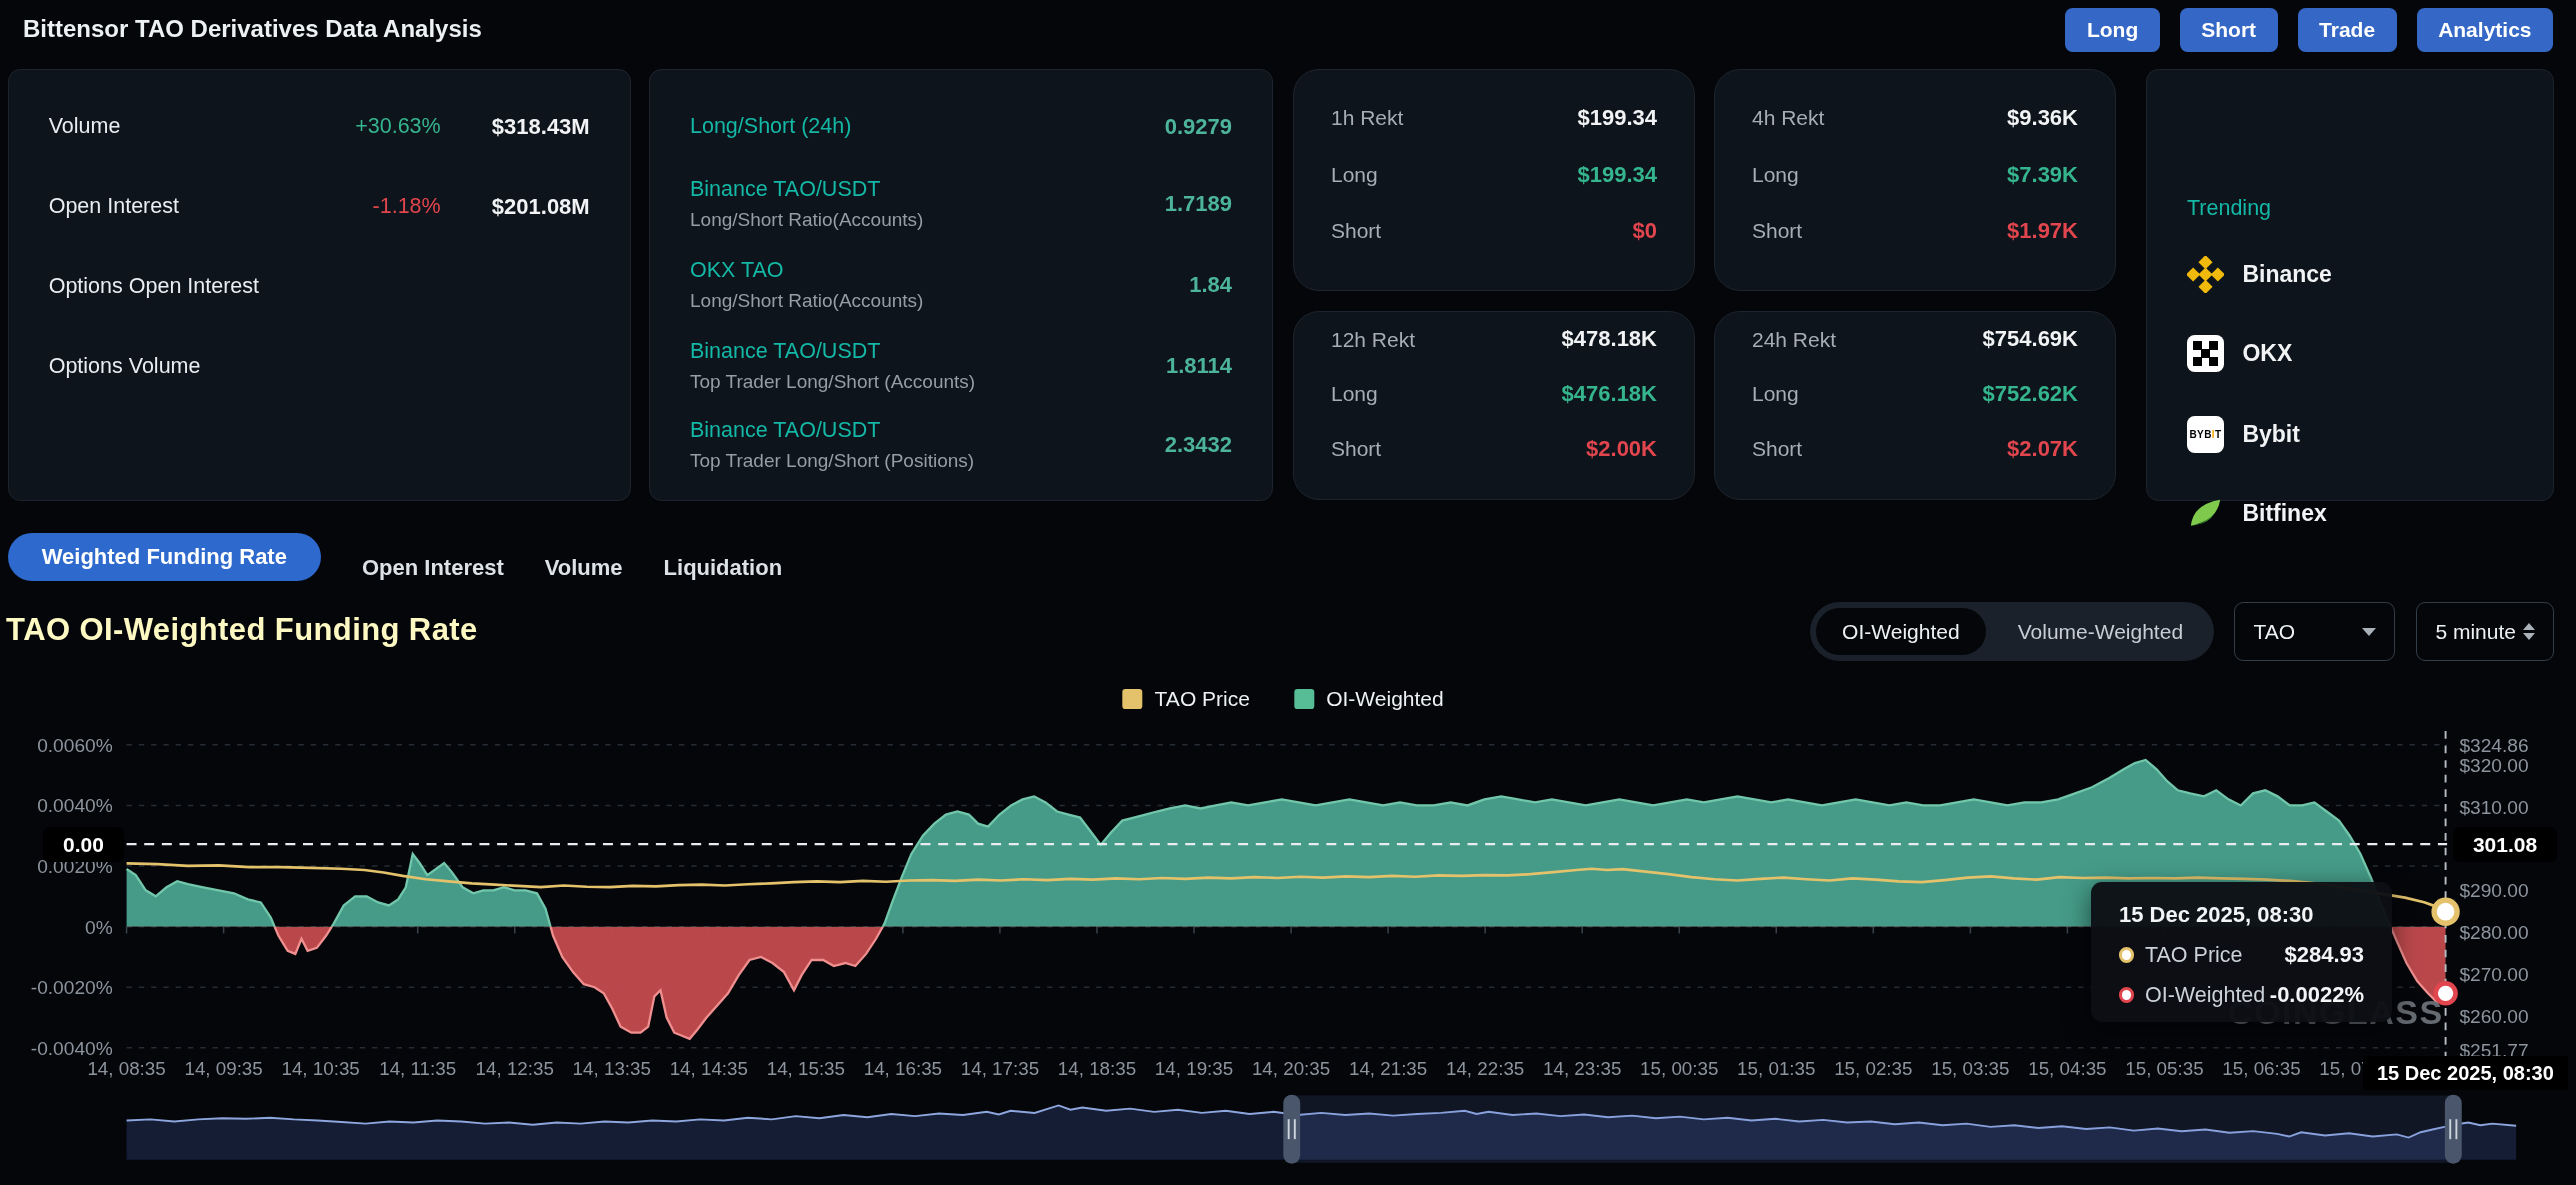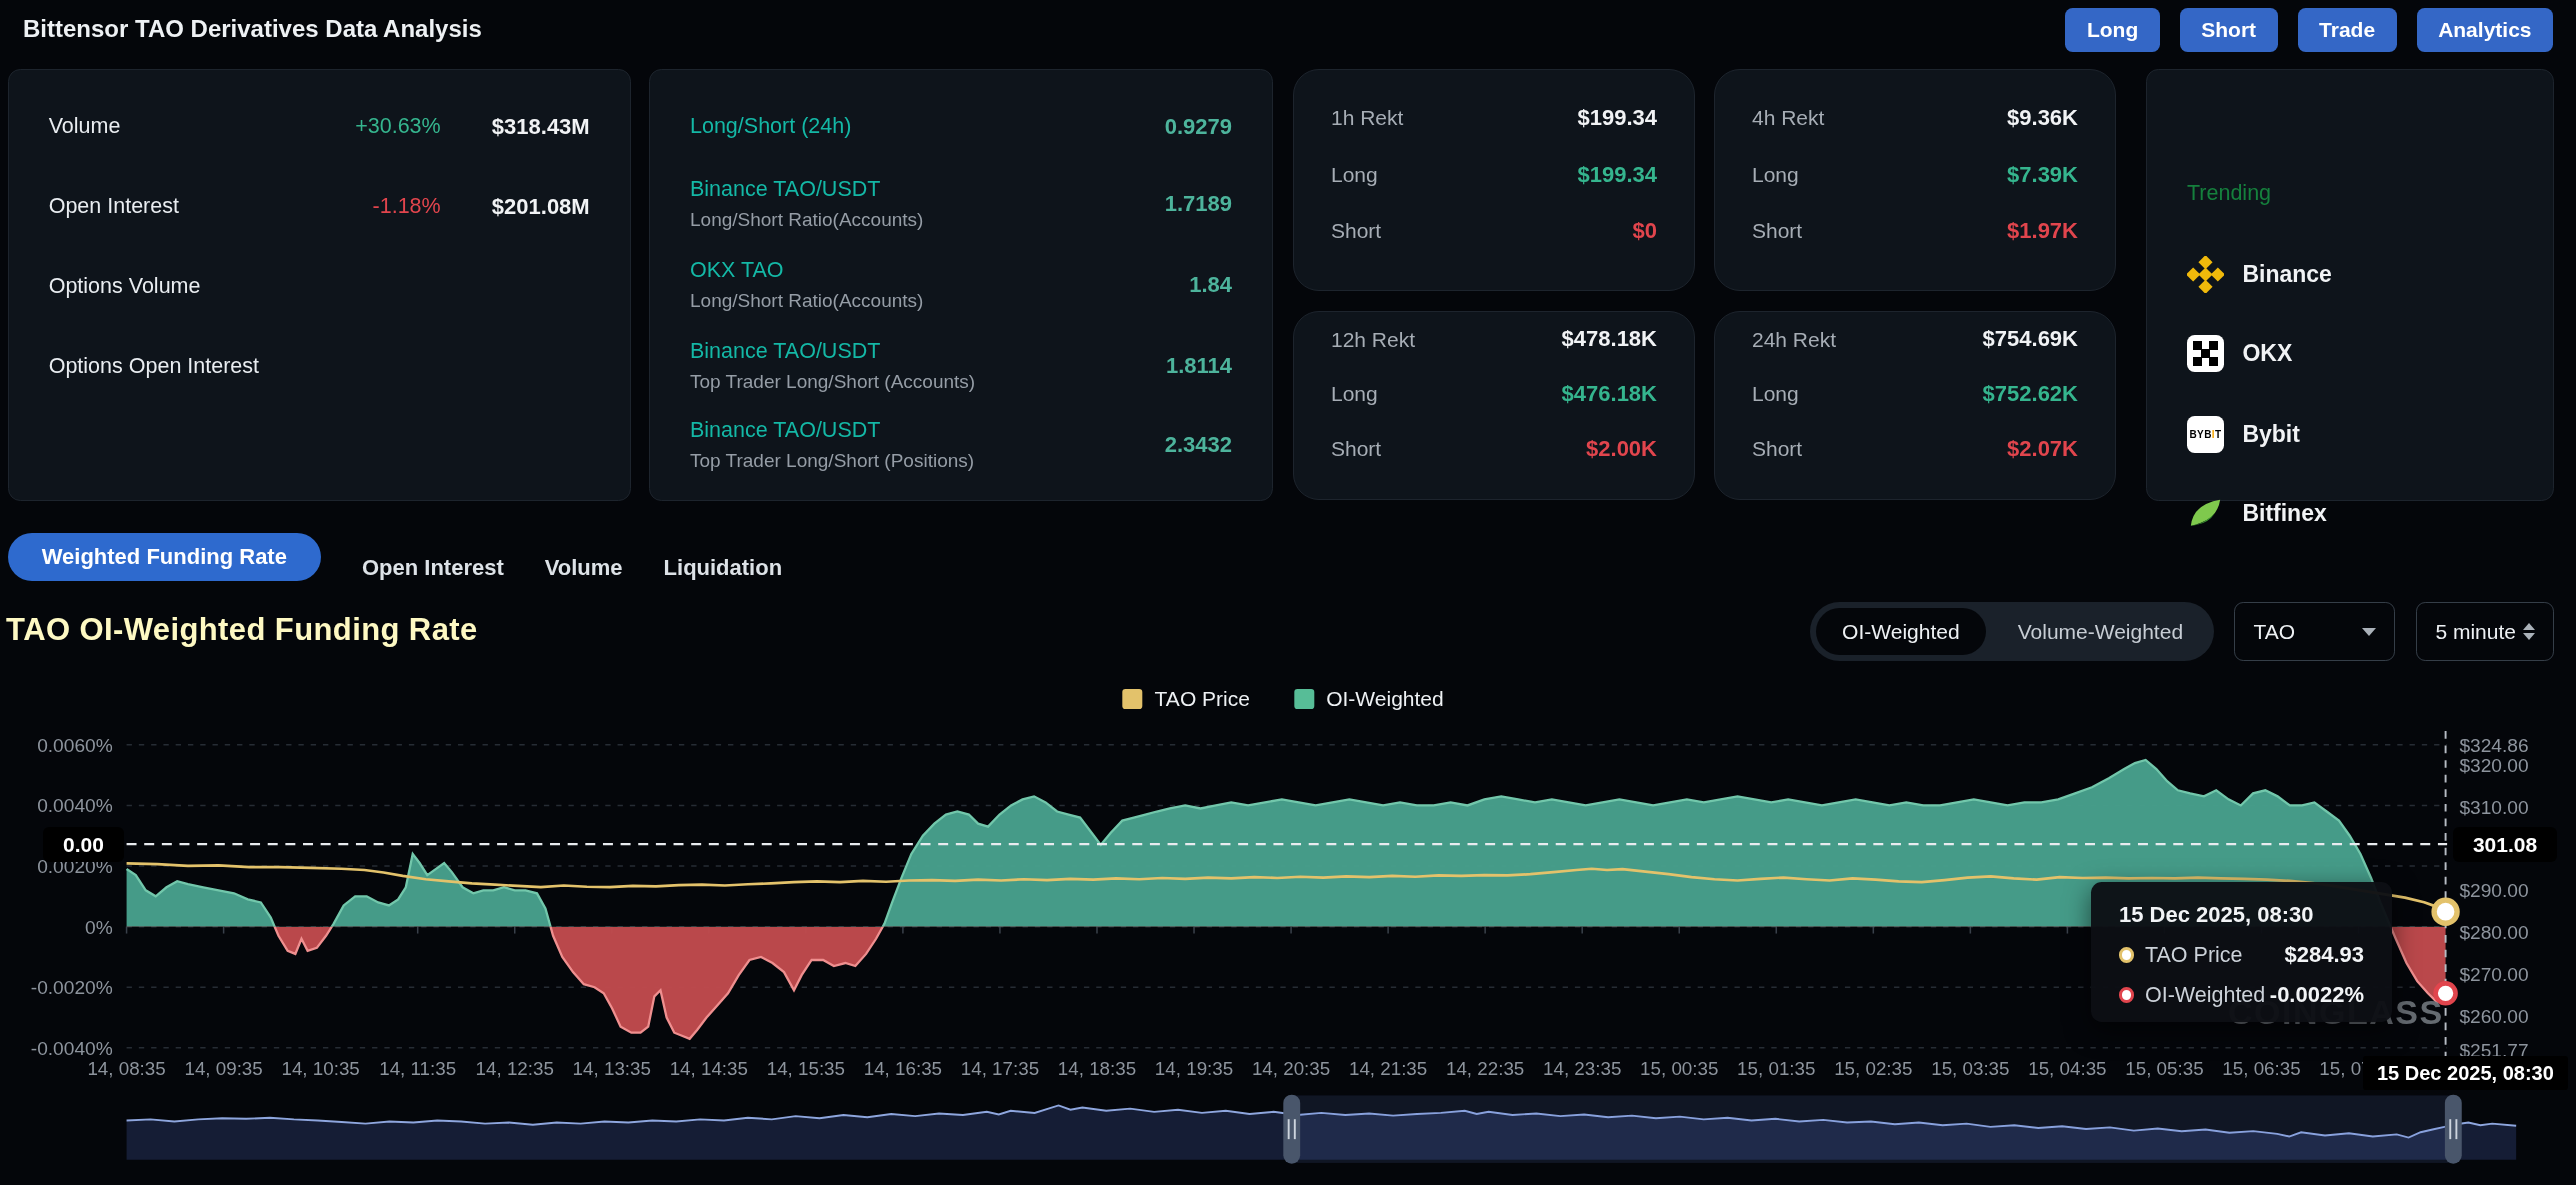--- a/index.html
+++ b/index.html
@@ -28,21 +28,21 @@
   .rt4{top:259px;height:74px;} .rt5{top:338px;height:74px;}
   .rt-main{font-size:21.5px;color:#14b8a6;}
   .rt-sub{font-size:19px;color:#959da6;margin-top:7.7px;}
   .rt-val{color:#4db49c;font-size:22px;font-weight:600;}
   .rk-row{position:absolute;left:37px;right:37px;display:flex;justify-content:space-between;align-items:center;height:34px;font-size:21px;}
   .rk-a .r1{top:31px;} .rk-a .r2{top:88px;} .rk-a .r3{top:144px;}
   .rk-b .r1{top:6.1px;align-items:flex-end;}  .rk-b .r2{top:65px;}  .rk-b .r3{top:120px;}
   .rk-lbl{color:#a6adb5;}
   .rk-total{font-weight:700;font-size:22px;color:#f1f3f5;}
   .rk-val{font-weight:600;font-size:22px;}
-  .tr-title{position:absolute;left:40px;top:111px;font-size:21.5px;color:#15803d;}
+  .tr-title{position:absolute;left:40px;top:126px;font-size:21.5px;color:#14b8a6;}
   .tr-item{position:absolute;left:40px;display:flex;align-items:center;gap:18.4px;height:43px;cursor:pointer;}
   .ti1{top:183px;} .ti2{top:262px;} .ti3{top:343px;} .ti4{top:422px;}
   .tr-name{font-size:23px;font-weight:700;color:#f1f3f5;}
   .exlogo{width:37px;height:37px;border-radius:7.7px;position:relative;flex:0 0 auto;}
   .logo-white{background:#fff;}
   .okx-sq{position:absolute;width:9.2px;height:9.2px;background:#000;}
   .bybit-txt{position:absolute;inset:0;display:flex;align-items:center;justify-content:center;
              font-size:10px;font-weight:800;color:#000;letter-spacing:0.4px;}
   .bybit-i{color:#f7a600;}
   
@@ -115,27 +115,27 @@
           </span>
       </div>
       <div class="ov-row">
         <span>Open Interest</span>
         <span class="ov-right">
             <span class="red">-1.18%</span>
         <span class="ov-val">$201.08M</span>
           </span>
       </div>
       <div class="ov-row">
-        <span>Options Volume</span>
+        <span>Options Open Interest</span>
         <span class="ov-right">
             <span class="ov-val"></span>
           </span>
       </div>
       <div class="ov-row">
-        <span>Options Open Interest</span>
+        <span>Options Volume</span>
         <span class="ov-right">
             <span class="ov-val"></span>
           </span>
       </div>
     </div>
   </div>
 
   <div class="card" id="card-ratios">
     <div class="rt-row rt1">
       <div>

